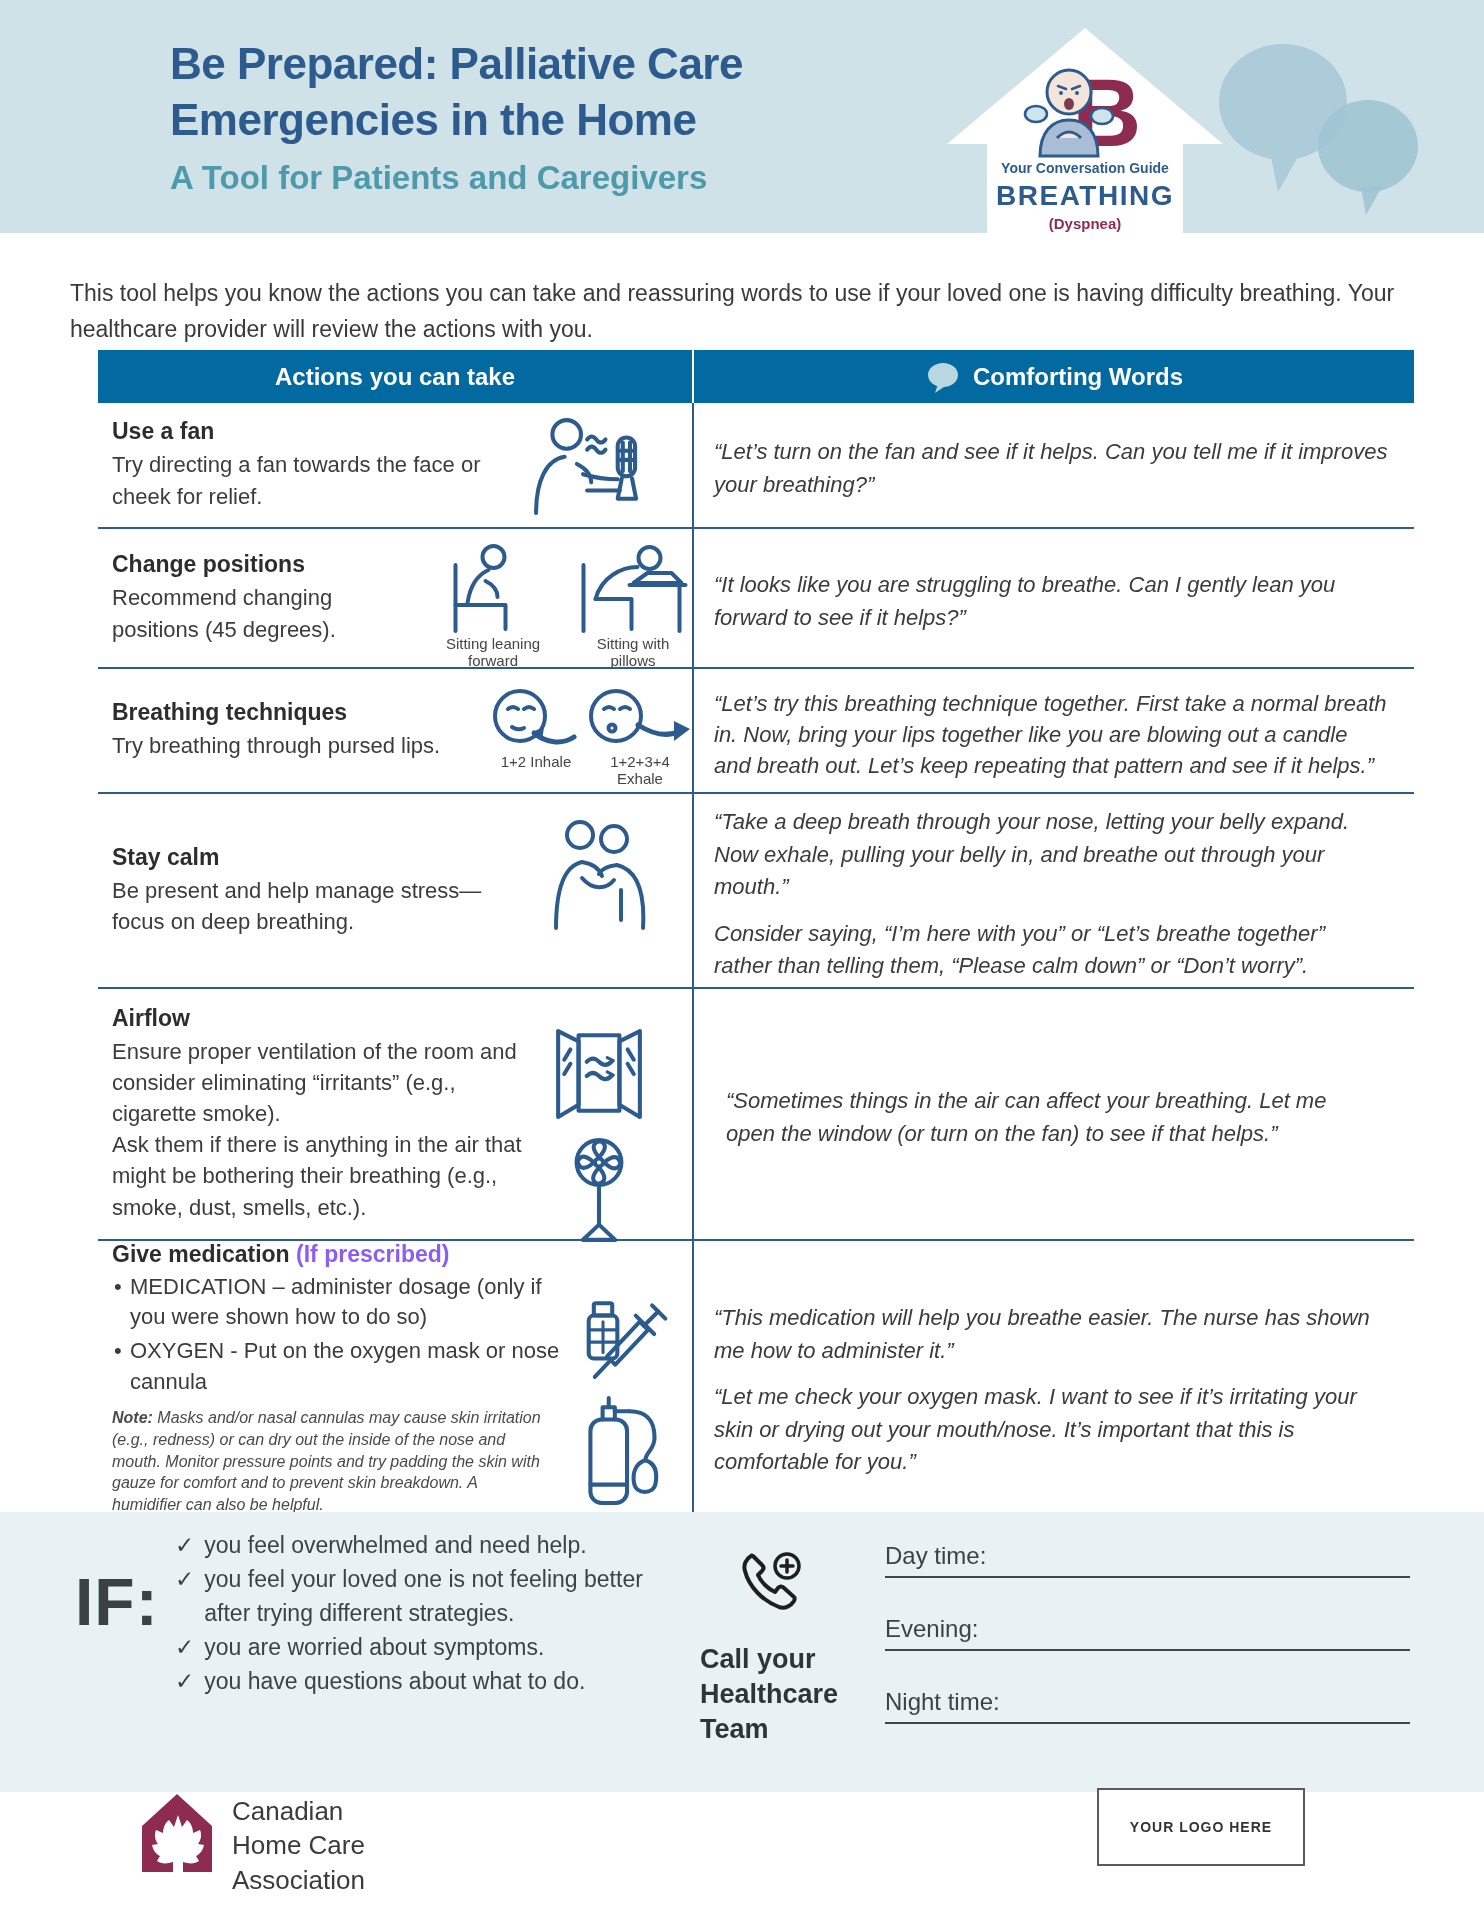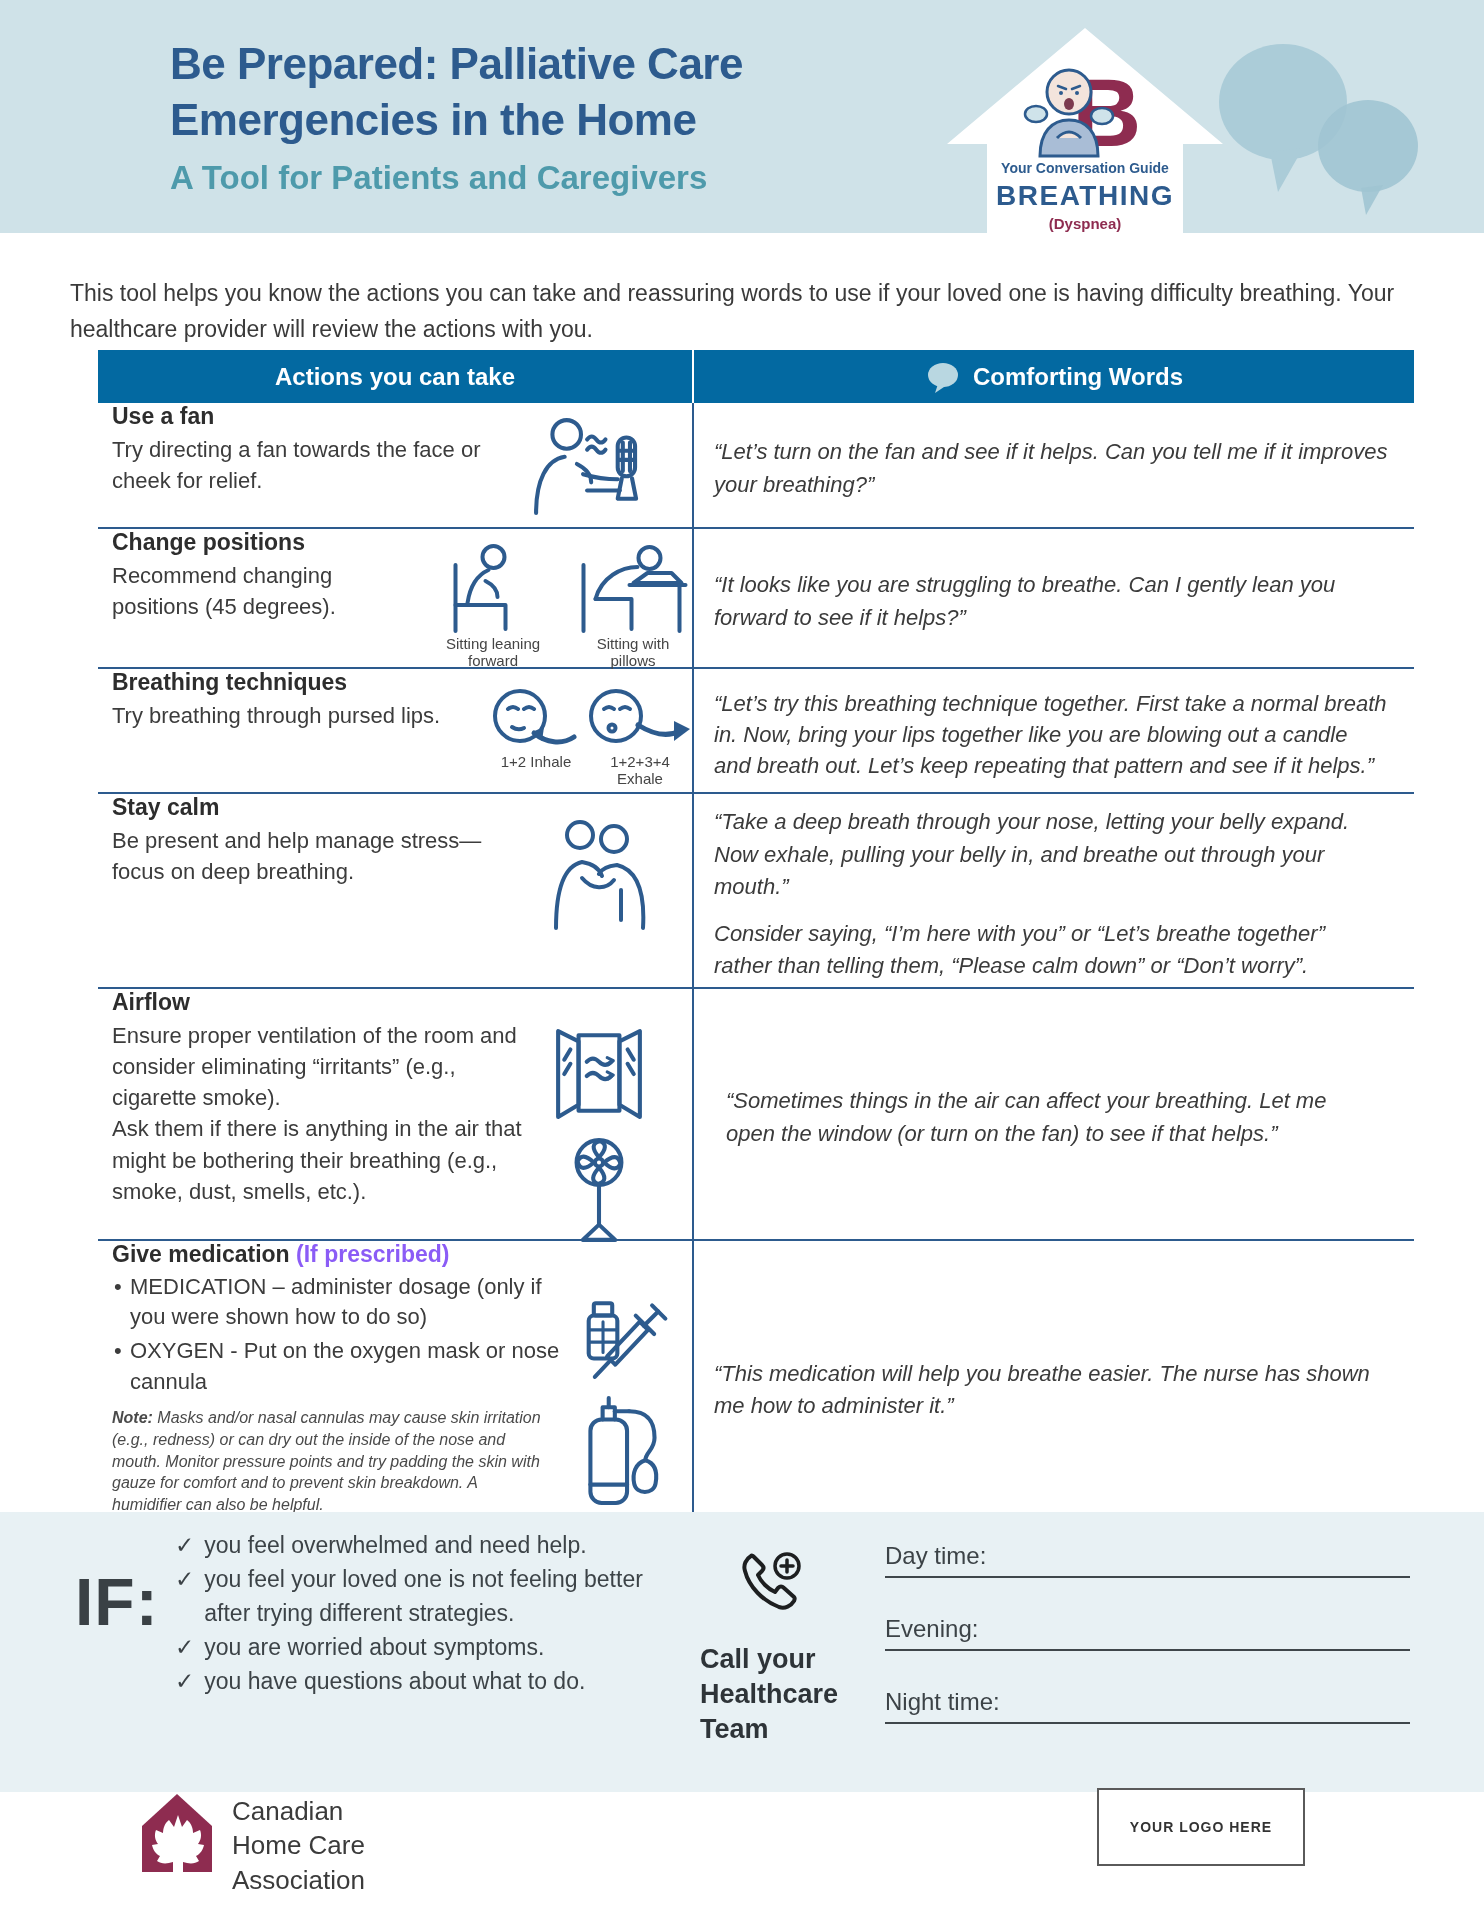--- a/index.html
+++ b/index.html
@@ -23,21 +23,21 @@
   .intro{position:absolute;left:70px;top:252px;width:1350px;font-size:23px;line-height:1.58;color:#3a3a3a;}
 
   
   .tbl{position:absolute;left:98px;top:350px;width:1316px;}
   .thead{display:flex;background:#0369a1;color:#ffffff;height:53px;}
   .th{display:flex;align-items:center;justify-content:center;font-size:24px;font-weight:bold;gap:12px;}
   .th1{width:594px;border-right:2px solid #ffffff;}
   .th2{flex:1;}
   .trow{display:flex;}
   .trow + .trow{border-top:2px solid #2d5b8e;}
-  .lcell{width:594px;position:relative;display:flex;flex-direction:column;justify-content:flex-start;
+  .lcell{width:594px;position:relative;display:flex;flex-direction:column;justify-content:center;
          padding-left:14px;box-sizing:border-box;}
   .rcell{flex:1;border-left:2px solid #2d5b8e;display:flex;flex-direction:column;justify-content:center;
          padding:12px 26px 4px 20px;gap:14px;}
   .rowtitle{font-size:23px;font-weight:bold;color:#2d2d2d;margin-bottom:4px;}
   .rowtitle .norm{font-weight:bold;color:#8b5cf6;}
   .rowbody{font-size:22px;line-height:1.42;color:#3c3c3c;}
   .quote{font-size:22px;font-style:italic;line-height:1.48;color:#3b3b3b;}
   .icon-abs{position:absolute;}
   .cap{font-size:15px;color:#454545;text-align:center;margin-top:2px;}
   .iconcol{display:flex;flex-direction:column;align-items:center;}
@@ -341,20 +341,21 @@
             <path d="M20,26 V14 H32 V26"></path>
             <path d="M26,14 V5"></path>
             <path d="M32,18 H46"></path>
             <path d="M46,18 C66,18 71,30 71,44 C71,56 62,58 62,66"></path>
             <path d="M62,66 c-10,3 -13,13 -11,23 c2,11 19,11 21,0 c2,-11 0,-20 -10,-23 Z"></path>
           </svg>
         </div>
       </div>
       <div class="rcell">
         <p class="quote" style="margin:0">“This medication will help you breathe easier. The nurse has shown me how to administer it.”</p>
+        <p class="quote" style="margin:0">“Let me check your oxygen mask. I want to see if it’s irritating your skin or drying out your mouth/nose. It’s important that this is comfortable for you.”</p>
       </div>
     </div>
   </div>
 
   <div class="callout">
     <div class="iflabel">IF:</div>
     <ul class="checklist">
       <li>
         <span class="checkglyph">✓</span>
         <span>you feel overwhelmed and need help.</span>

